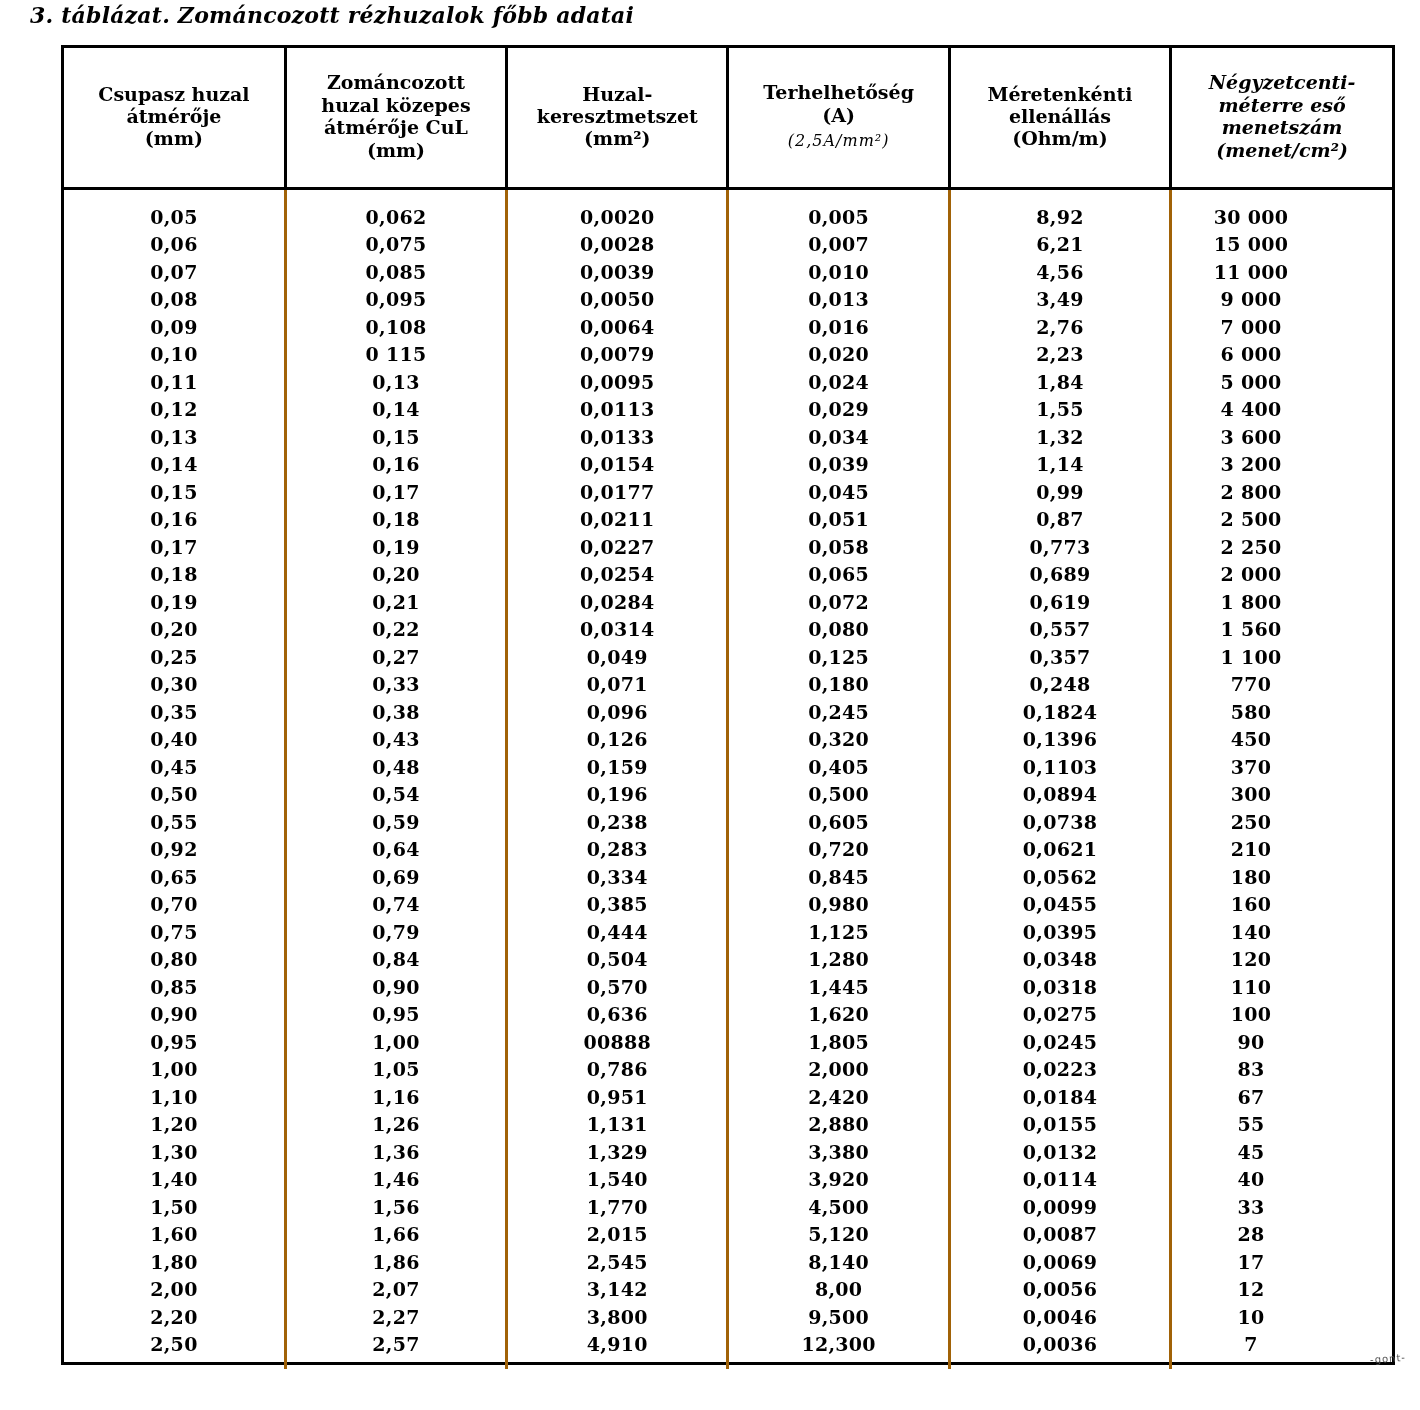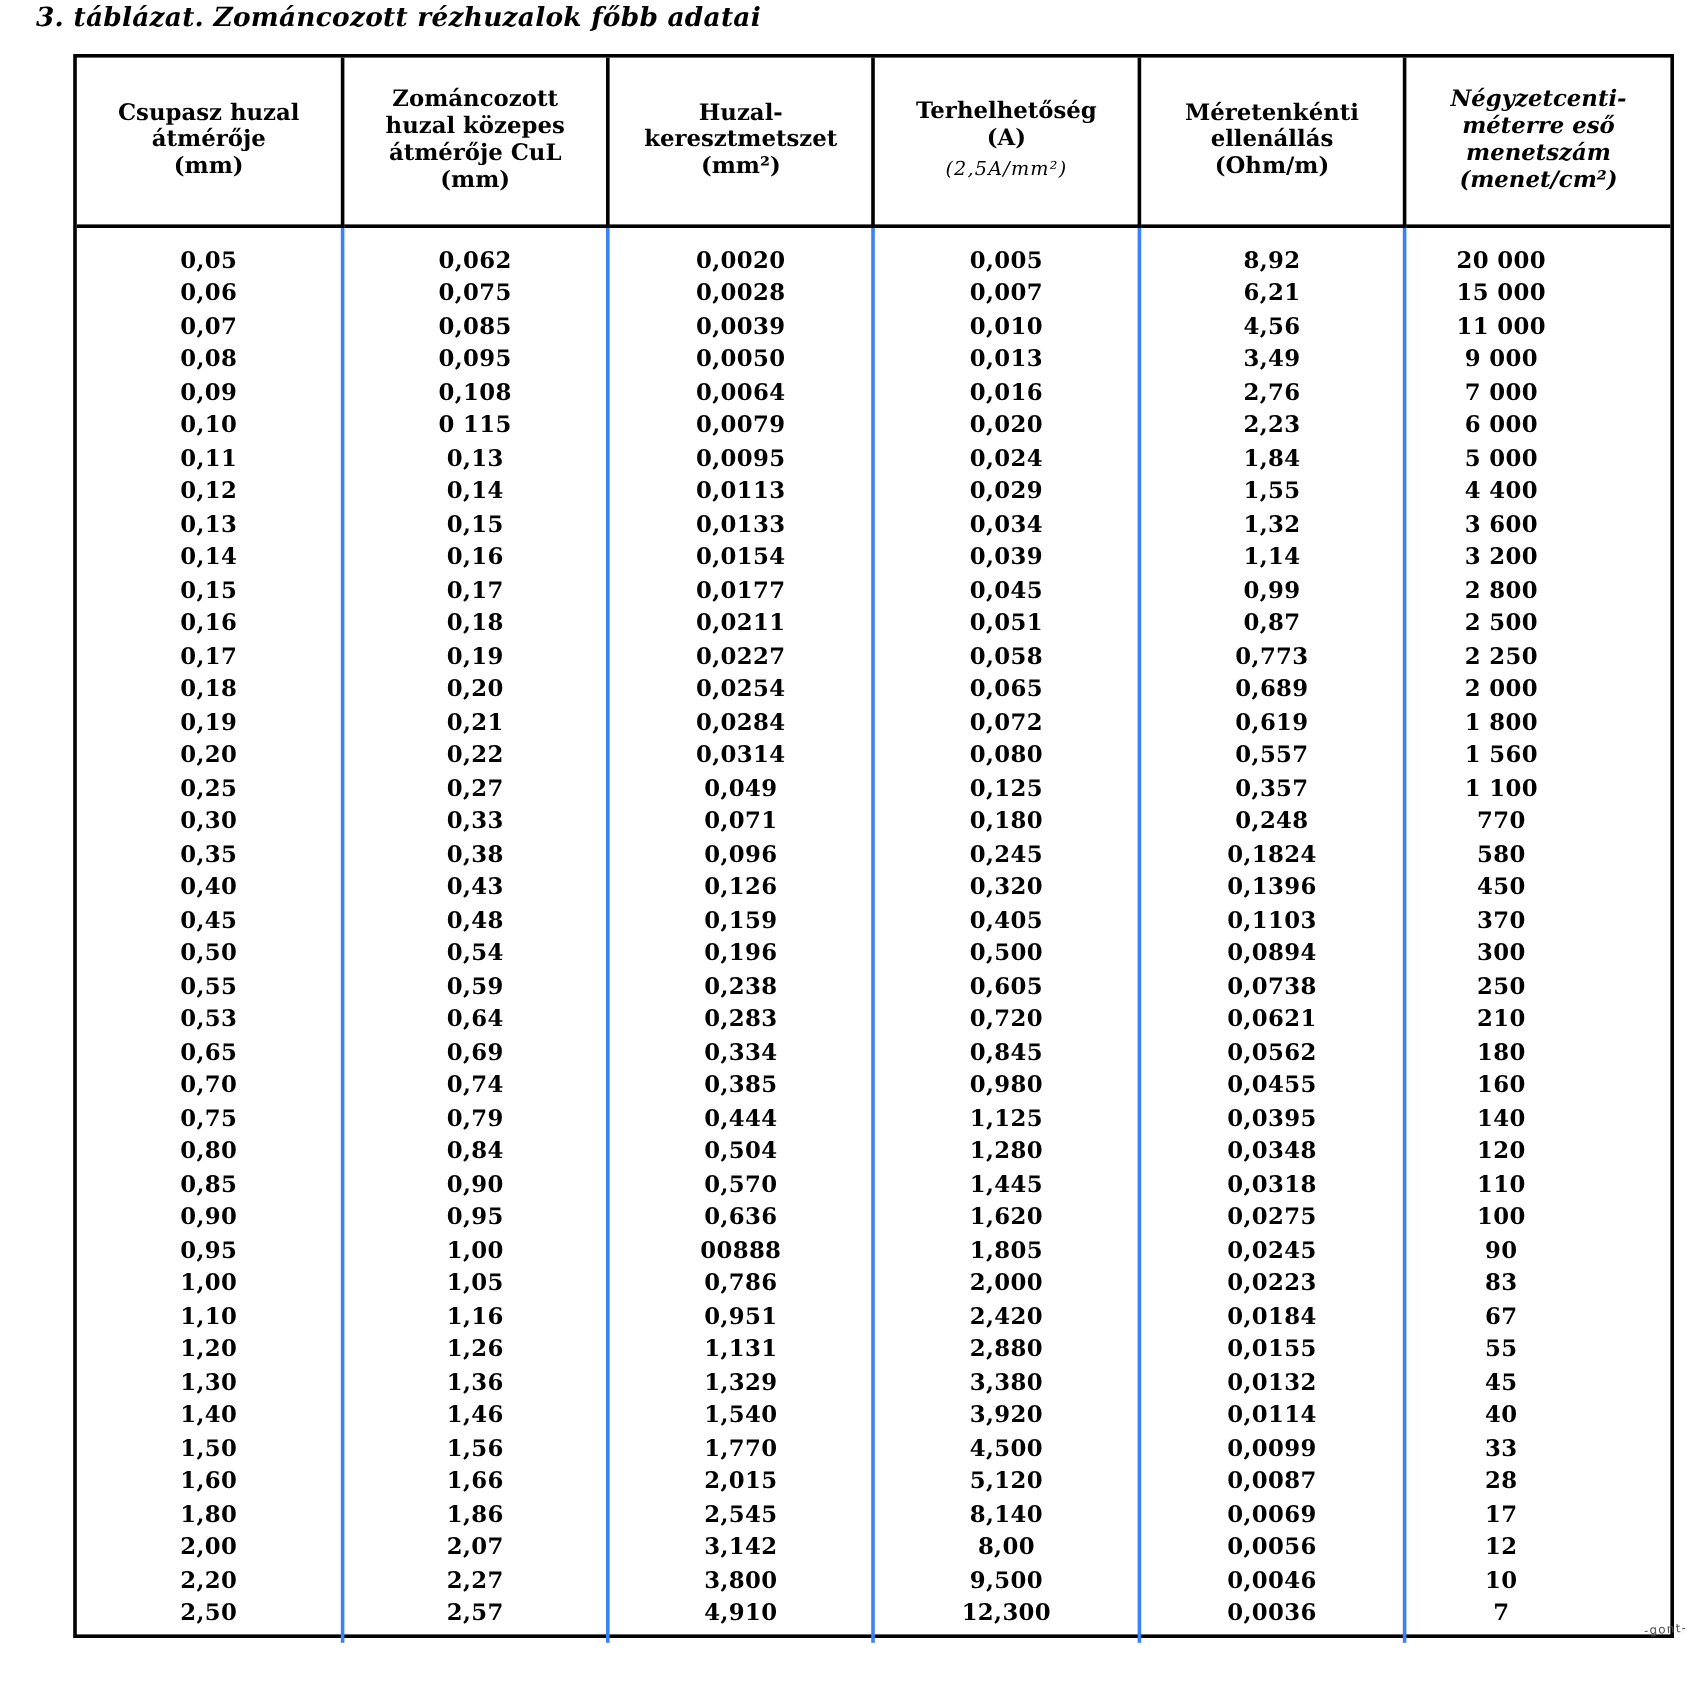--- a/index.html
+++ b/index.html
@@ -70,21 +70,21 @@
     display: block;
     margin-top: 6px;
     font-family: "DejaVu Serif", serif;
     font-style: italic;
     font-weight: normal;
     font-size: 16px;
     letter-spacing: 1px;
   }
   td.body-cell {
     border-left: 3px solid #000;
-    border-right: 3px solid #3b82f6;
+    border-right: 3px solid #a16207;
     border-top: none;
     border-bottom: none;
     vertical-align: top;
     text-align: center;
     padding: 14px 2px 10px 2px;
   }
   td.body-cell:first-child { border-left: none; }
   td.body-cell:last-child { border-right: none; }
   .col-list {
     display: block;
@@ -172,21 +172,21 @@
                 <span>0,18</span>
                 <span>0,19</span>
                 <span>0,20</span>
                 <span>0,25</span>
                 <span>0,30</span>
                 <span>0,35</span>
                 <span>0,40</span>
                 <span>0,45</span>
                 <span>0,50</span>
                 <span>0,55</span>
-                <span>0,53</span>
+                <span>0,92</span>
                 <span>0,65</span>
                 <span>0,70</span>
                 <span>0,75</span>
                 <span>0,80</span>
                 <span>0,85</span>
                 <span>0,90</span>
                 <span>0,95</span>
                 <span>1,00</span>
                 <span>1,10</span>
                 <span>1,20</span>
@@ -379,21 +379,21 @@
                 <span>0,0099</span>
                 <span>0,0087</span>
                 <span>0,0069</span>
                 <span>0,0056</span>
                 <span>0,0046</span>
                 <span>0,0036</span>
               </span>
           </td>
           <td class="body-cell">
             <span class="col-list num-right">
-                <span>20 000</span>
+                <span>30 000</span>
                 <span>15 000</span>
                 <span>11 000</span>
                 <span>9 000</span>
                 <span>7 000</span>
                 <span>6 000</span>
                 <span>5 000</span>
                 <span>4 400</span>
                 <span>3 600</span>
                 <span>3 200</span>
                 <span>2 800</span>

